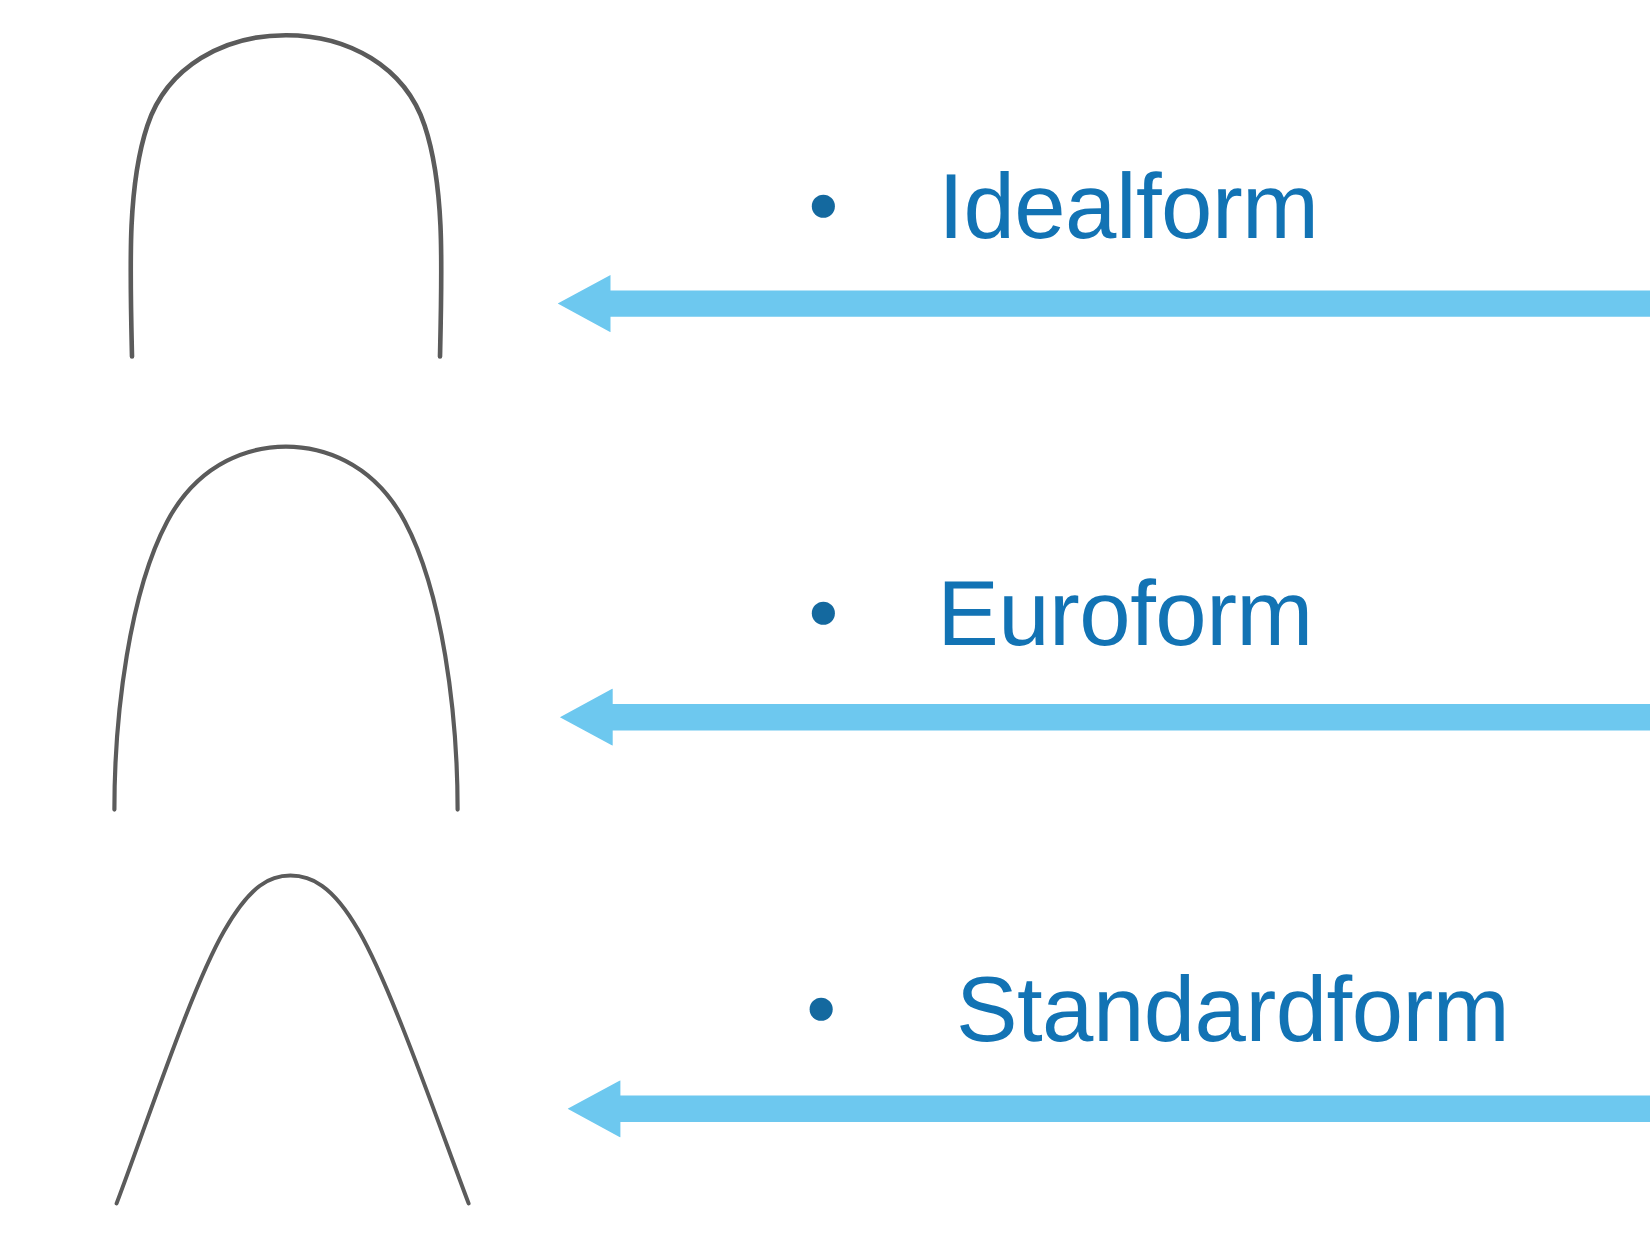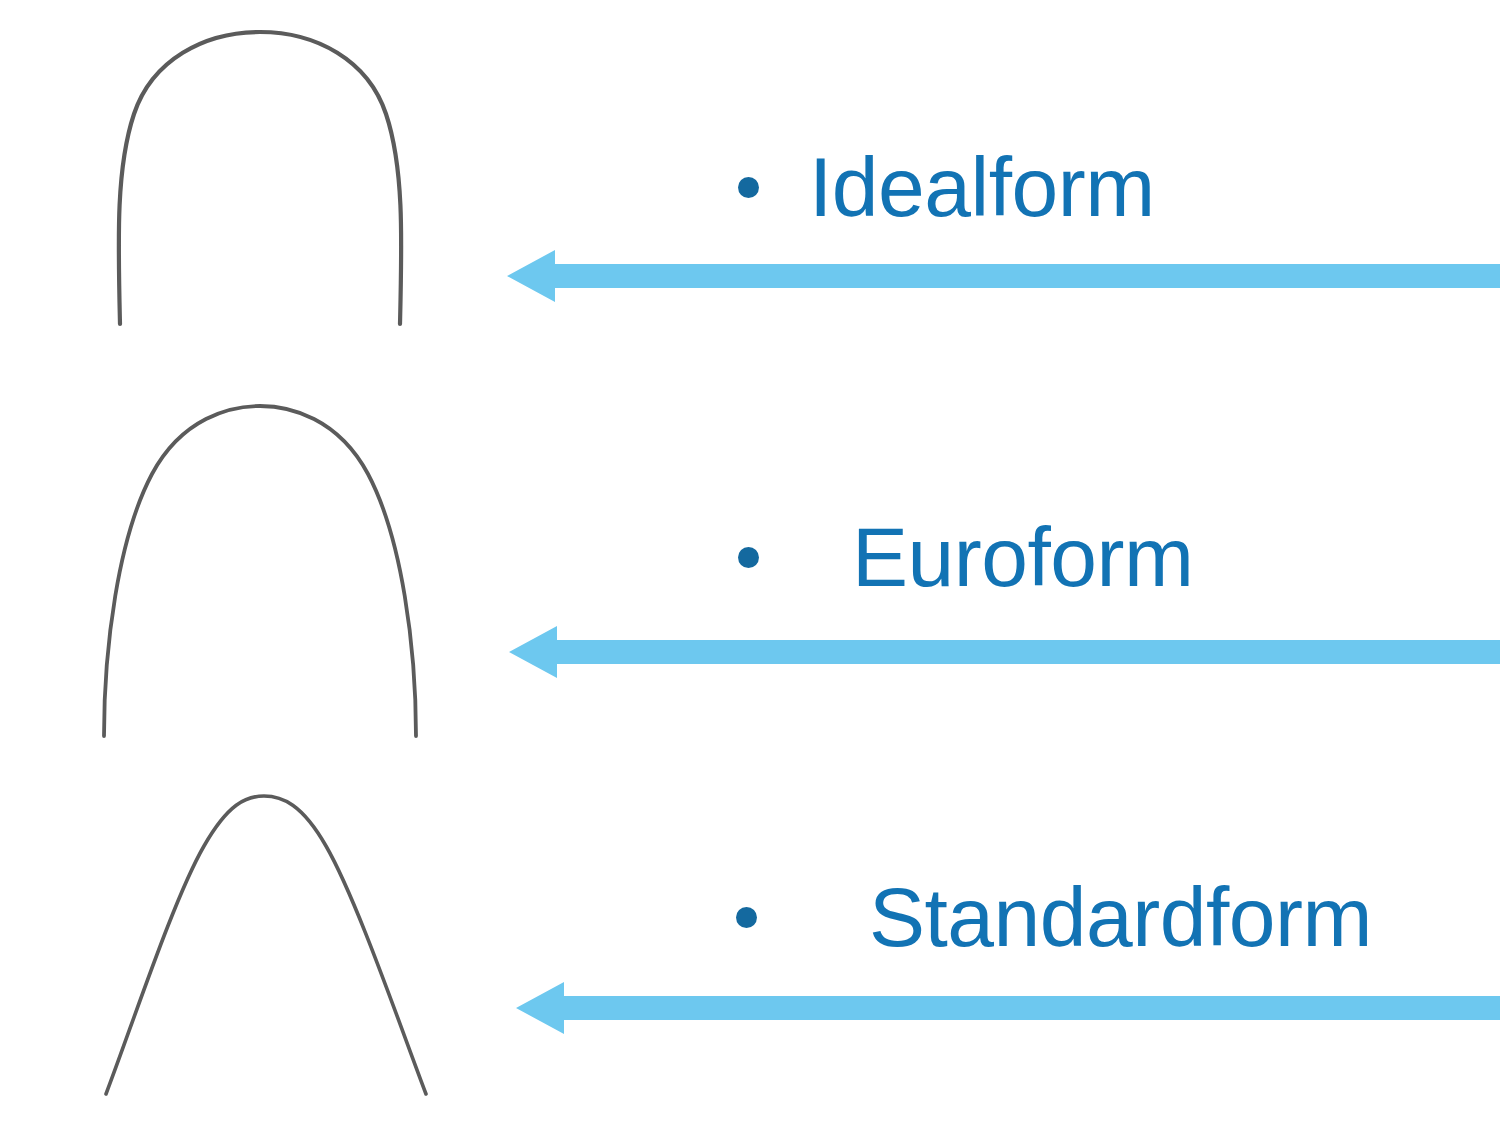--- a/index.html
+++ b/index.html
@@ -64,21 +64,21 @@
   }
   .bullet-label {
     color: #1273b4;
     font-size: 84px;
     line-height: 1;
     font-weight: 400;
     letter-spacing: -0.5px;
   }
 
   #row-idealform    { left: 738px; top: 145px; }
-  #row-idealform    .bullet-label { margin-left: 50px; }
+  #row-idealform    .bullet-label { margin-left: 94px; }
 
   #row-euroform     { left: 738px; top: 515px; }
   #row-euroform     .bullet-label { margin-left: 93px; }
 
   #row-standardform { left: 736px; top: 875px; }
   #row-standardform .bullet-label { margin-left: 112px; }
 </style>
 </head>
 <body>
 

